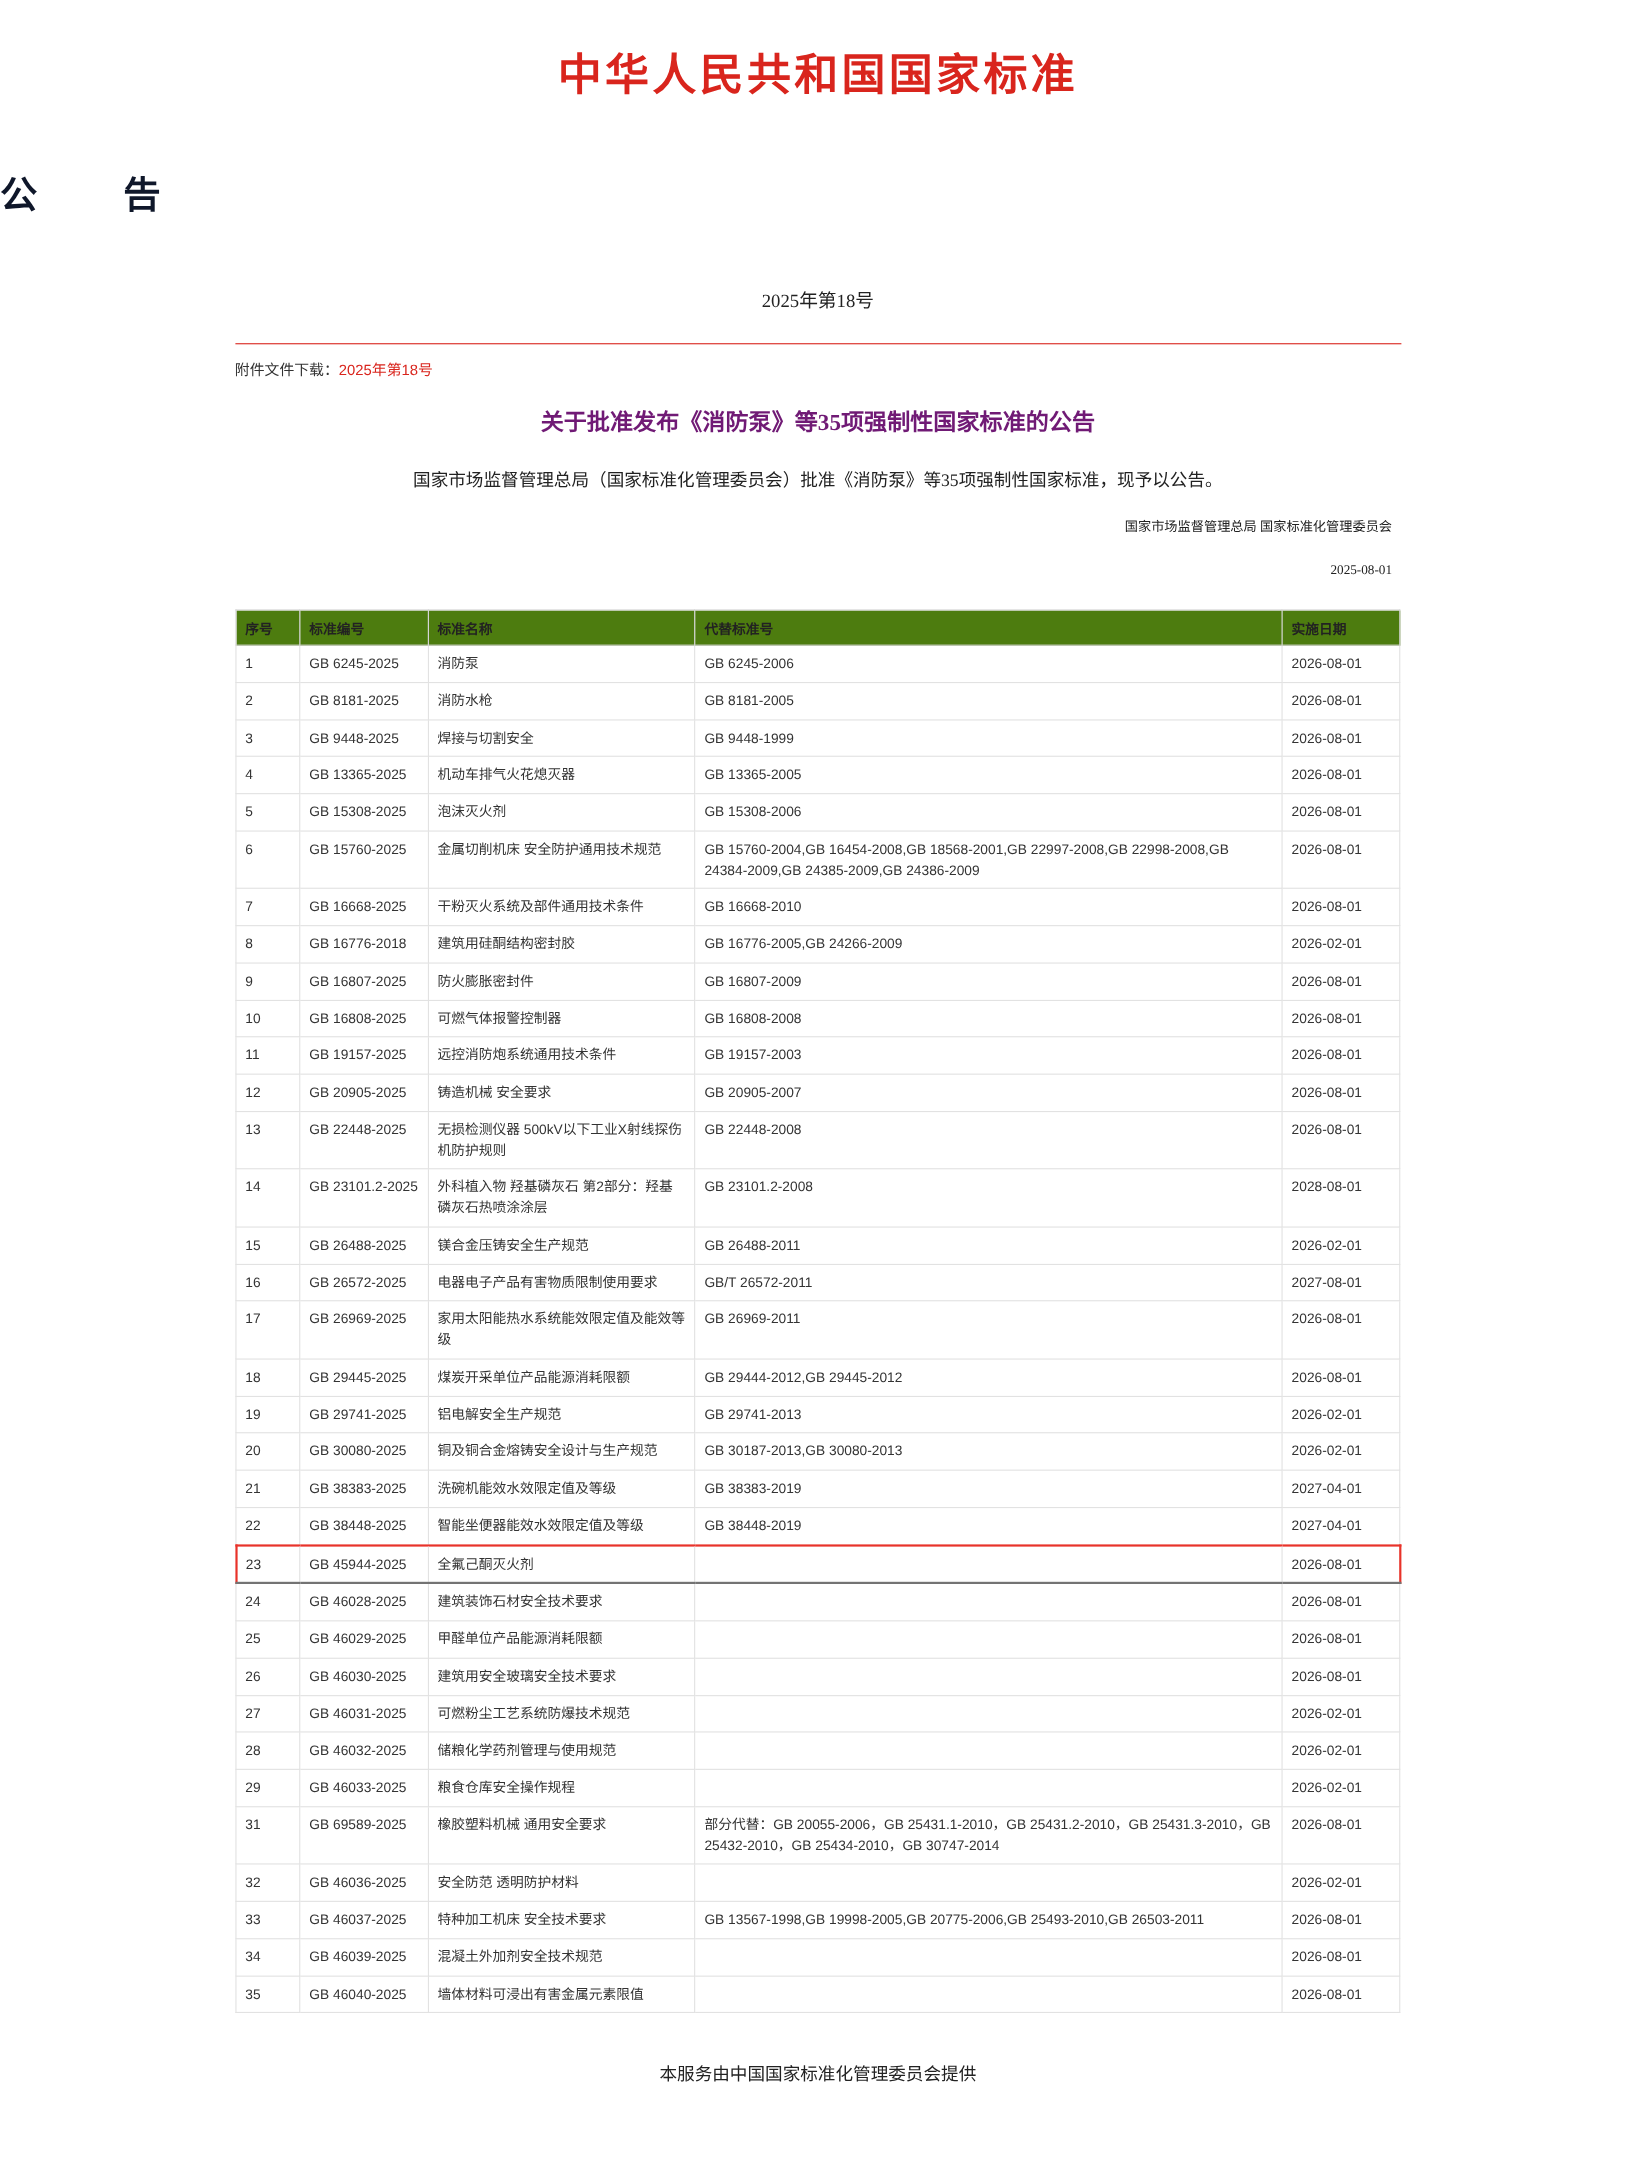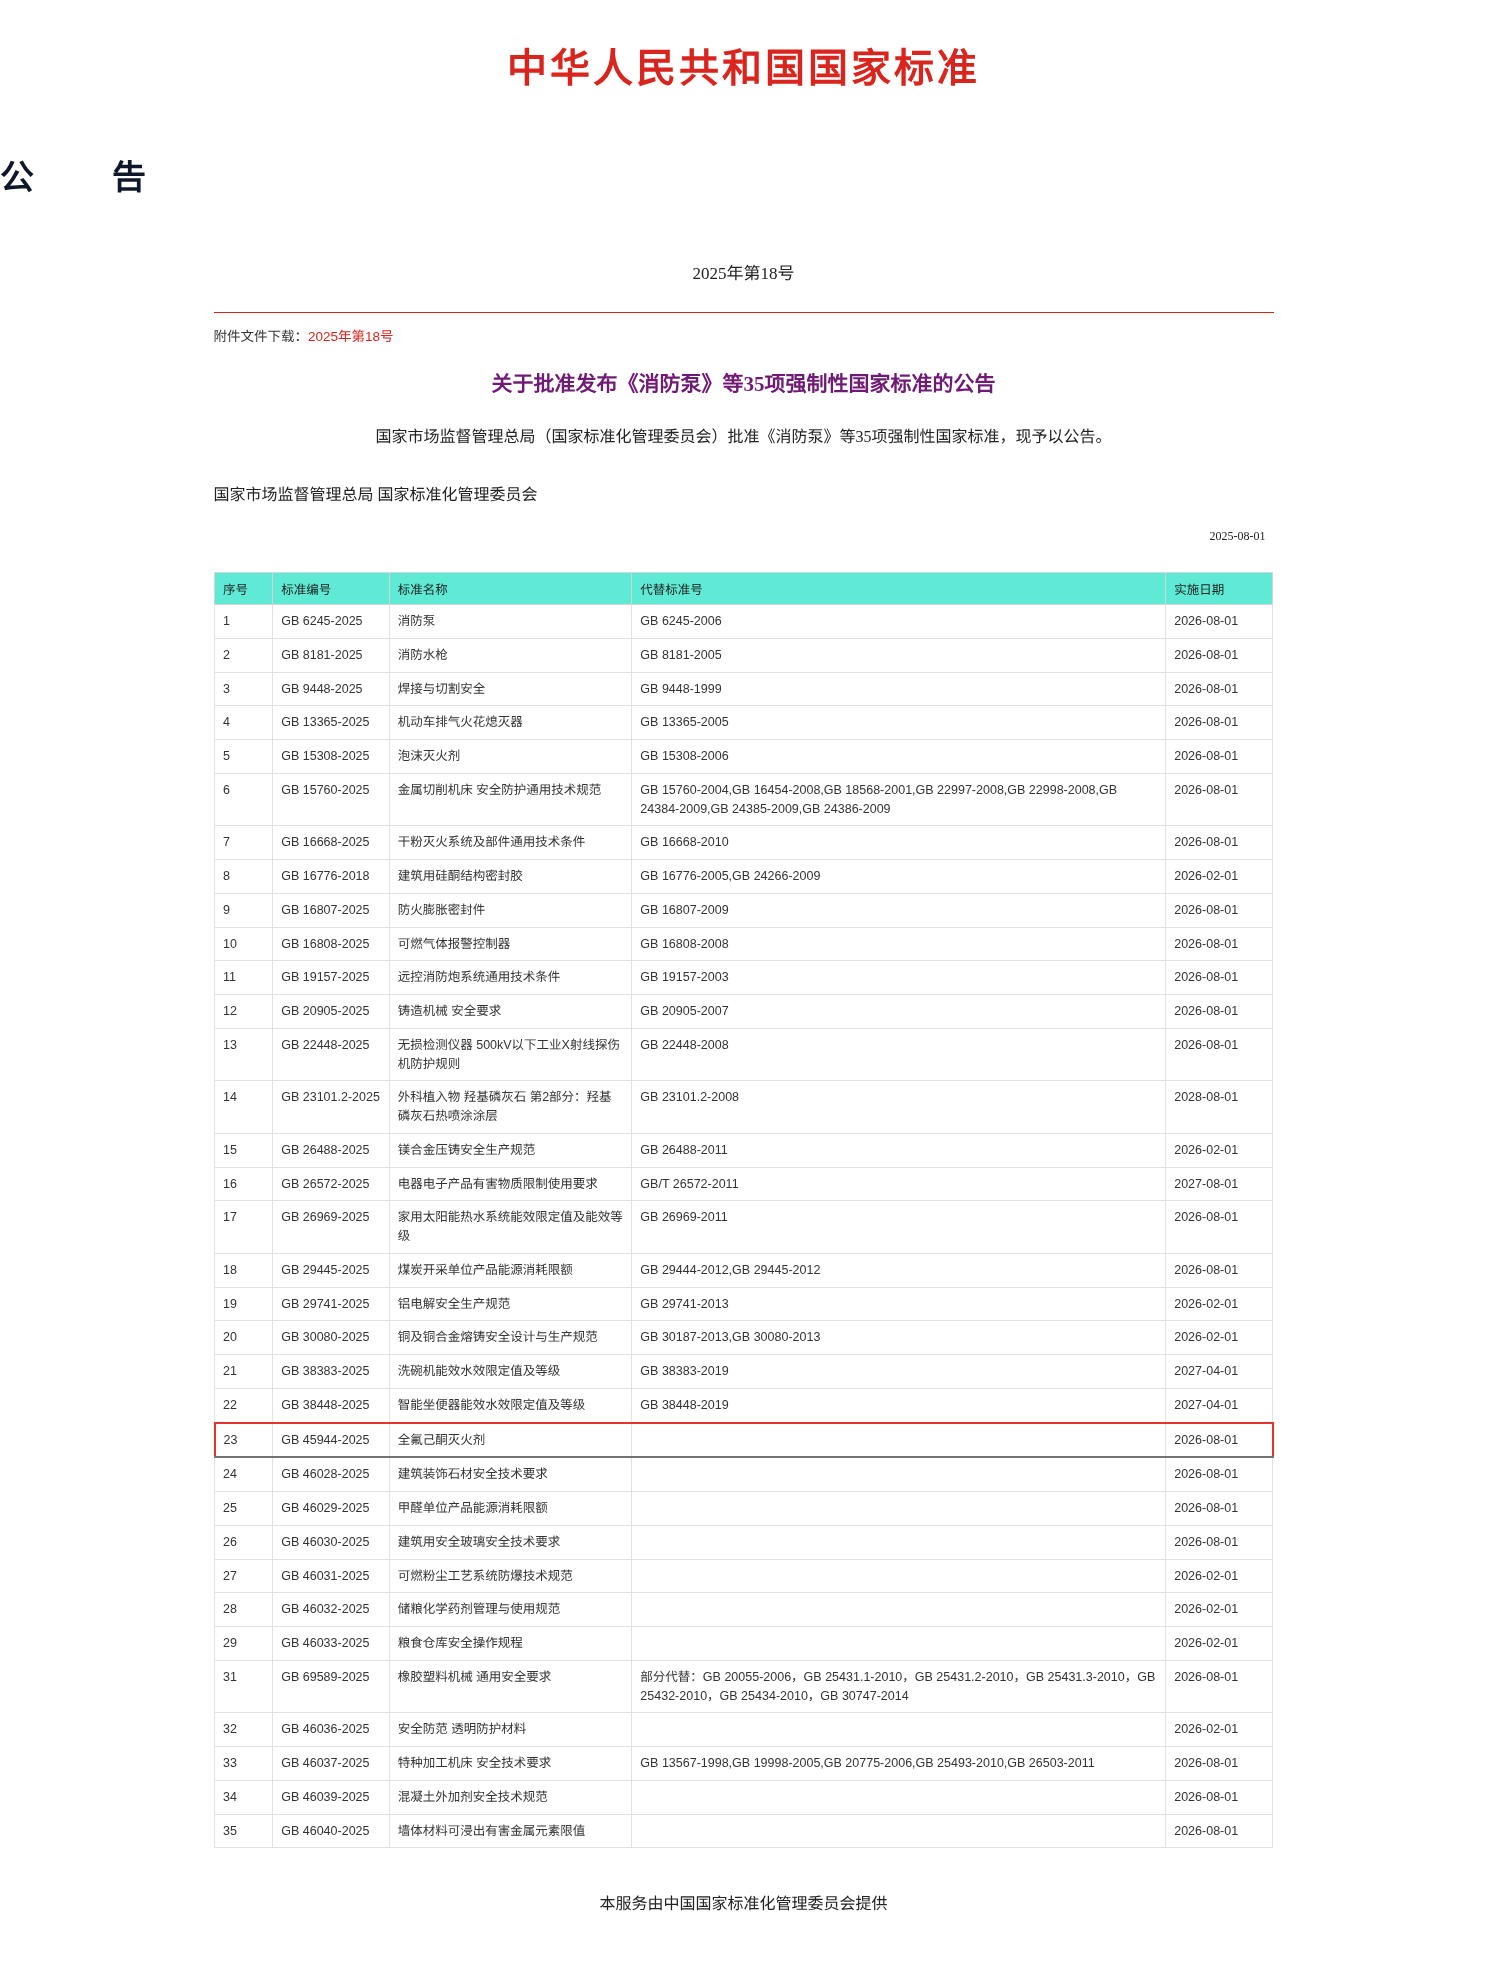--- a/index.html
+++ b/index.html
@@ -76,46 +76,46 @@
     margin-top: 22px;
   }
   .doc-body {
     text-align: center;
     font-family: "Liberation Serif", "DejaVu Serif", serif;
     font-size: 16px;
     color: #222222;
     margin-top: 26px;
   }
   .signature {
-    text-align: left;
-    font-family: "Liberation Serif", "DejaVu Serif", serif;
-    font-size: 16px;
-    color: #222222;
-    margin-top: 34px;
+    text-align: right;
+    font-family: "Liberation Serif", "DejaVu Serif", serif;
+    font-size: 12px;
+    color: #222222;
+    margin-top: 22px;
     padding-right: 8px;
   }
   .sign-date {
     text-align: right;
     font-family: "Liberation Serif", "DejaVu Serif", serif;
     font-size: 12px;
     color: #222222;
     margin-top: 24px;
     padding-right: 8px;
   }
   table.std-table {
     width: 1060px;
     margin: 28px auto 0 auto;
     border-collapse: collapse;
     table-layout: fixed;
     font-size: 12.5px;
   }
   table.std-table th {
-    background: #5eead4;
+    background: #4d7c0f;
     border: 1px solid #d5d5d5;
-    font-weight: normal;
+    font-weight: bold;
     color: #222222;
     text-align: left;
     padding: 6px 8px;
     font-size: 12.5px;
   }
   table.std-table td {
     border: 1px solid #e2e2e2;
     padding: 7px 8px;
     vertical-align: top;
     color: #333333;

